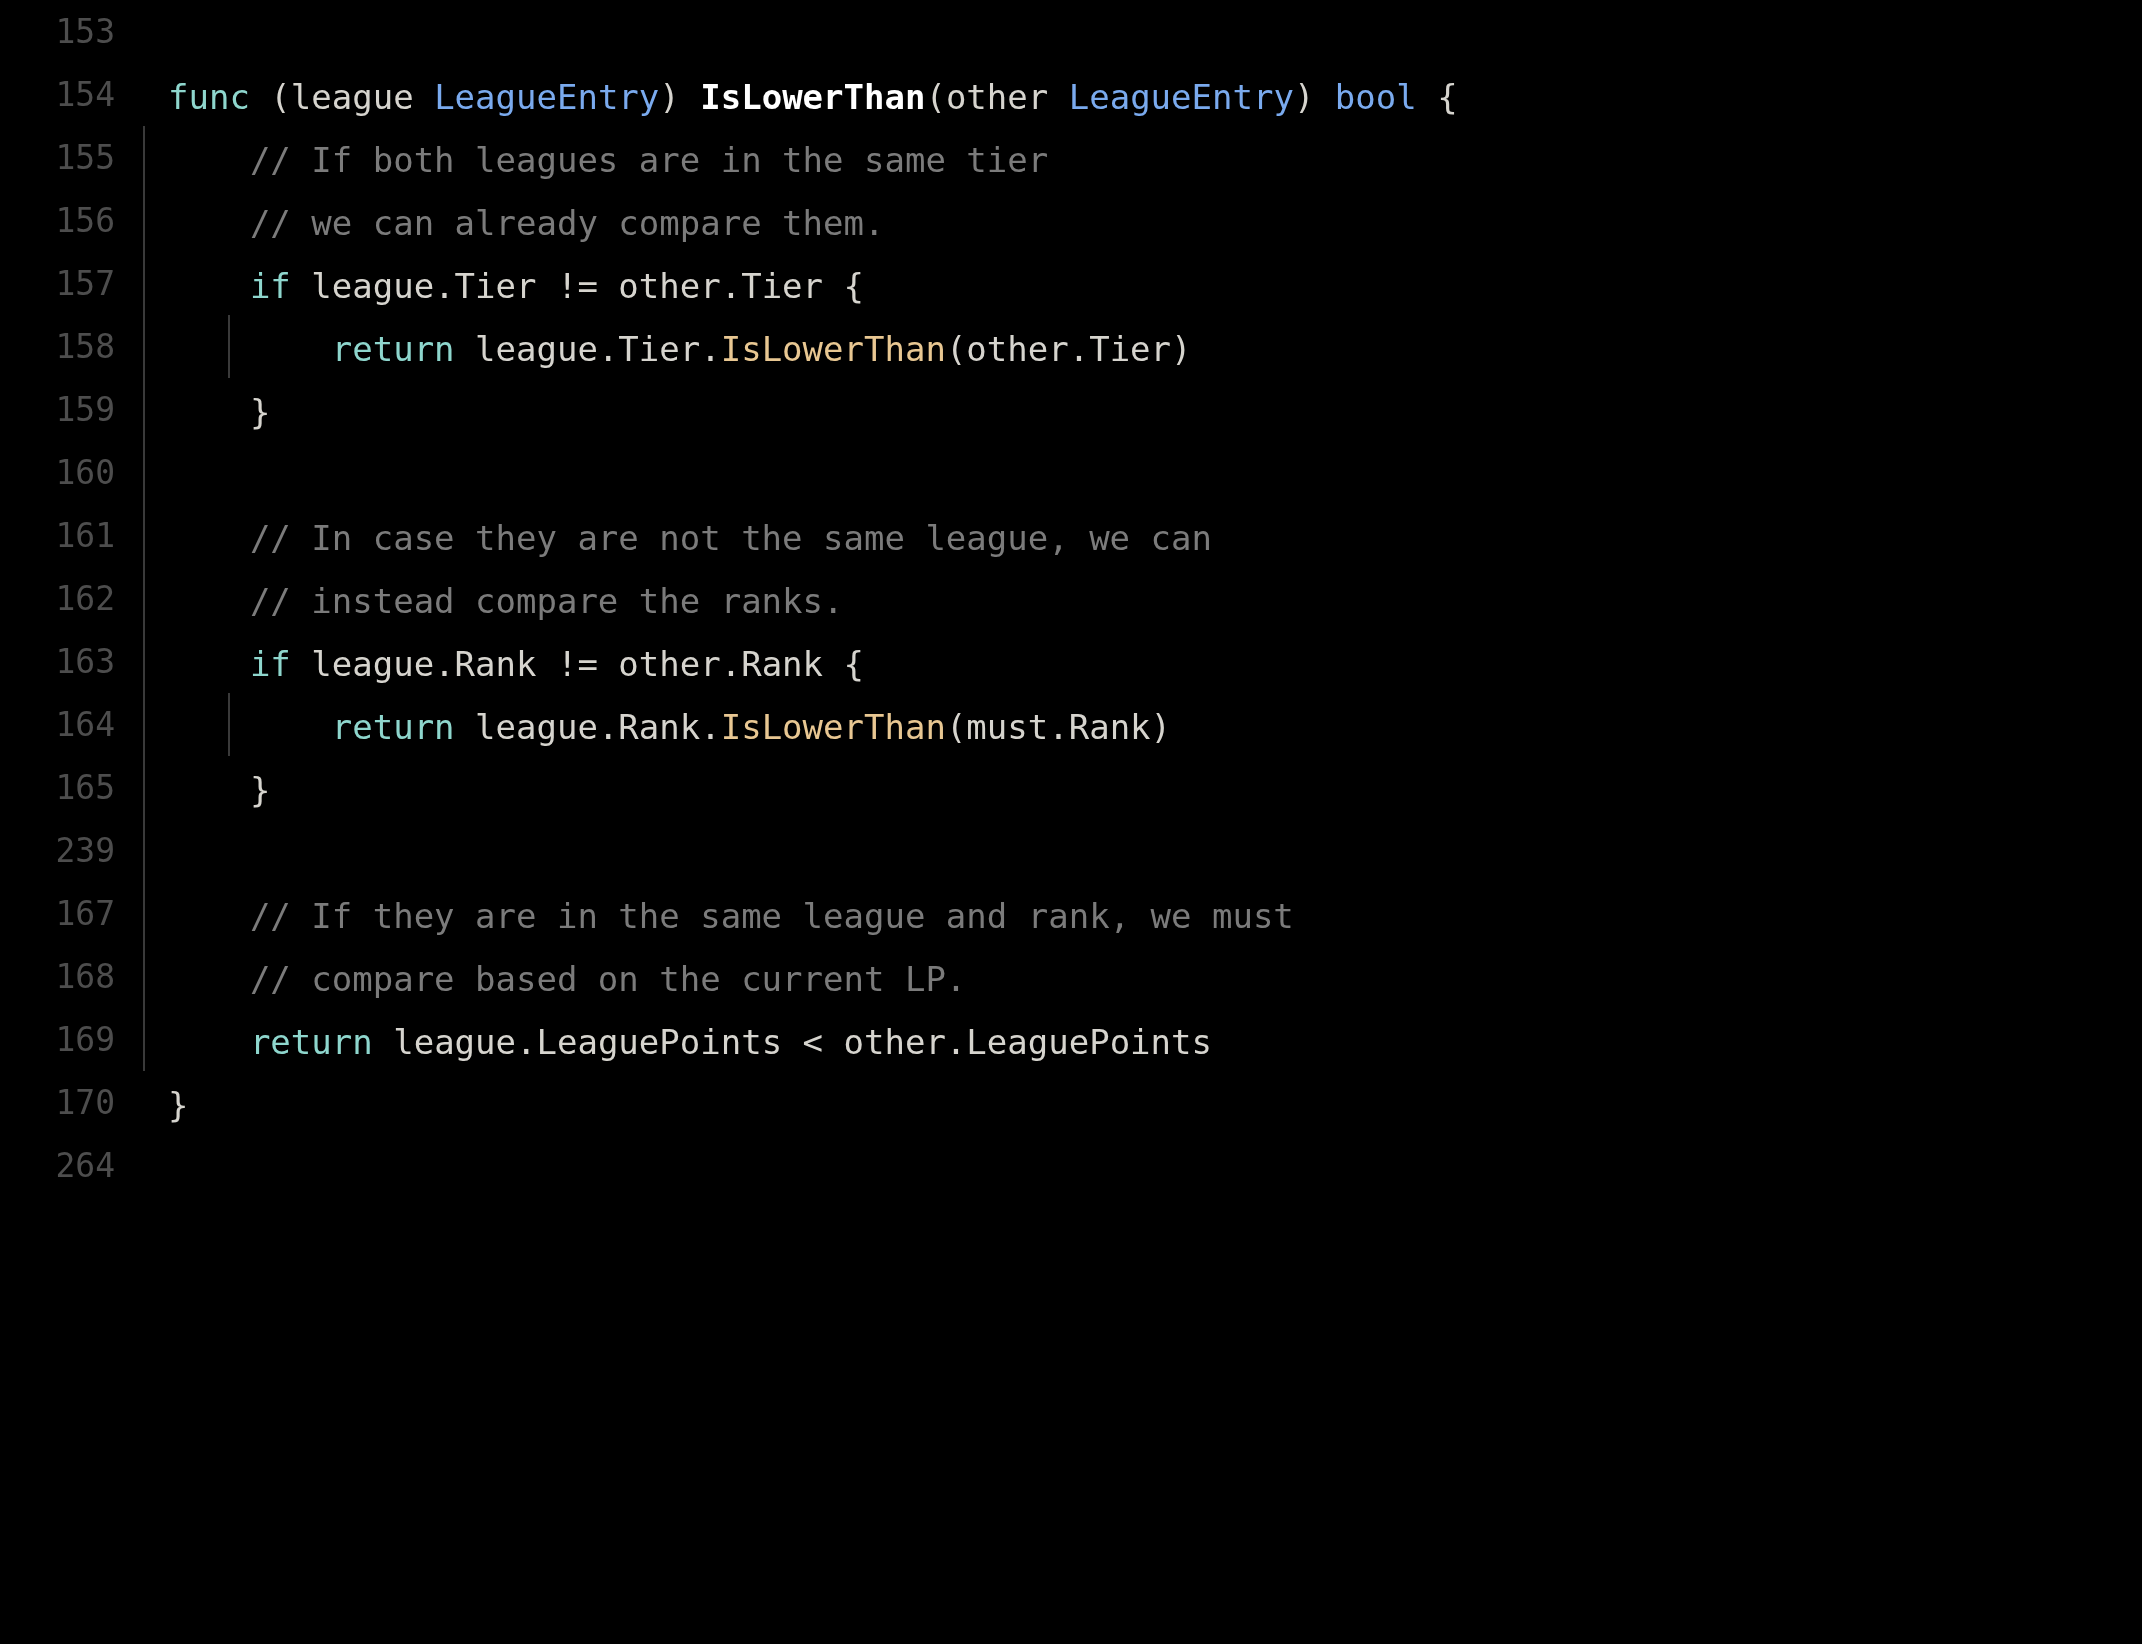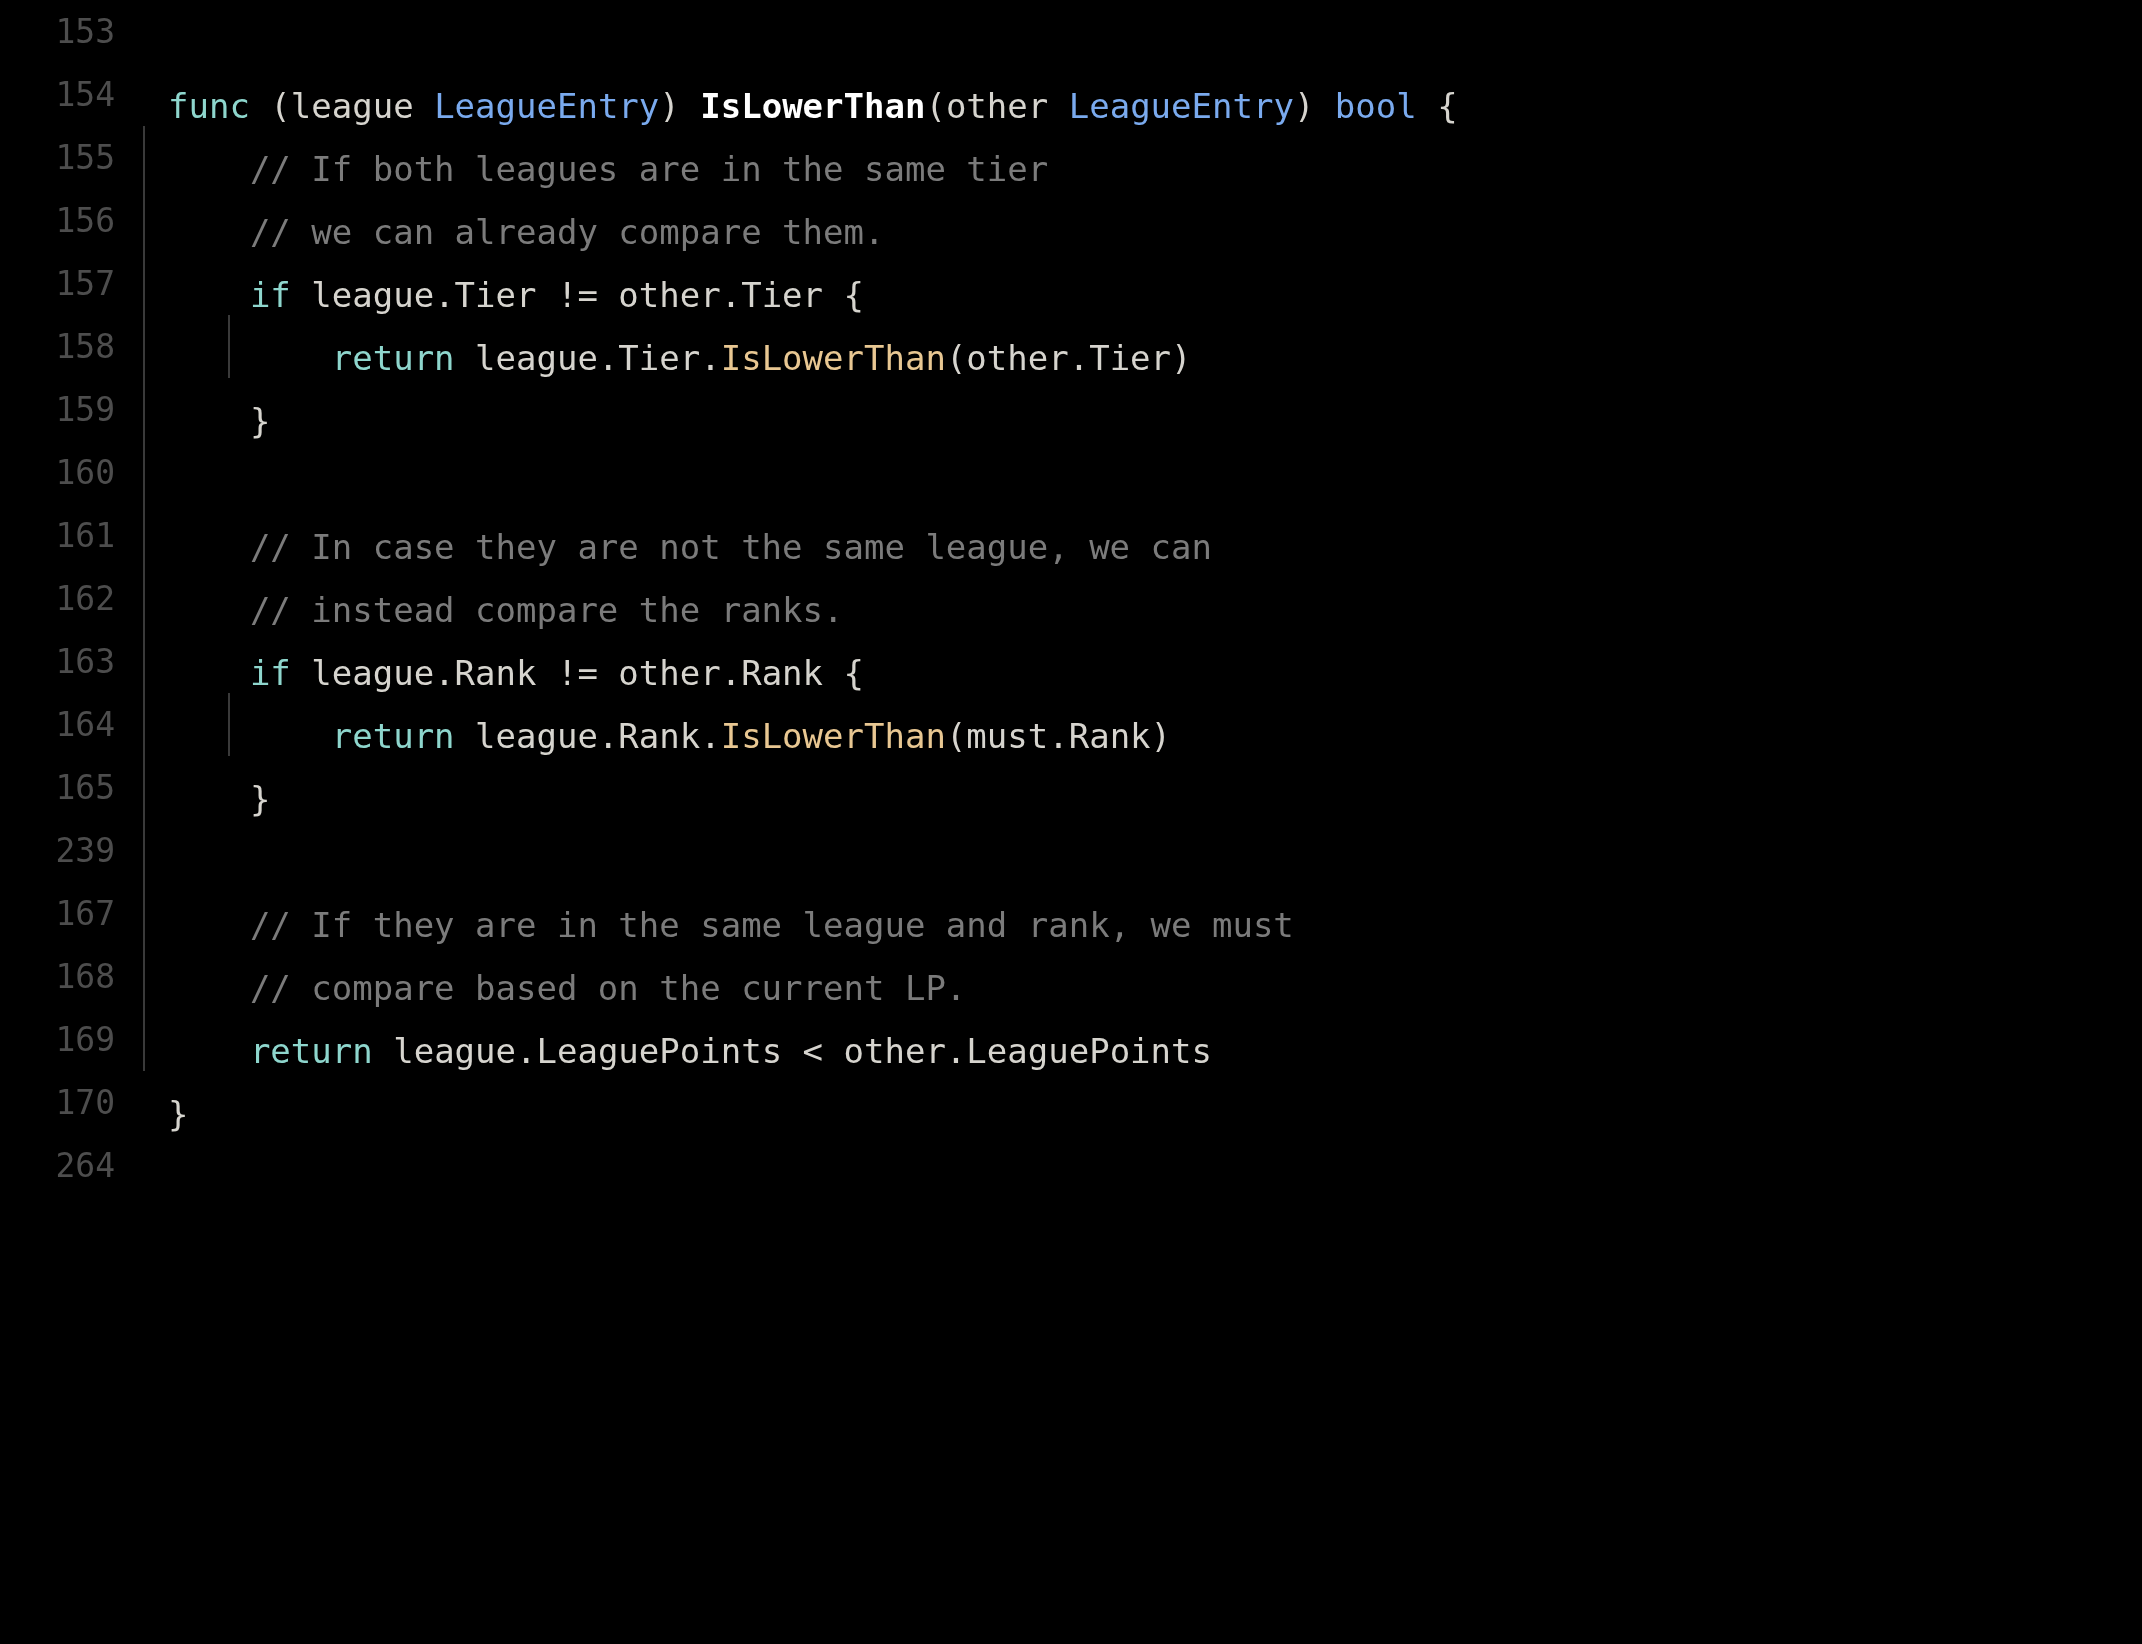--- a/index.html
+++ b/index.html
@@ -40,21 +40,21 @@
     color: #4d4d4d;
     font-size: 33px;
     line-height: 63px;
     font-family: "DejaVu Sans Mono", "Liberation Mono", monospace;
     user-select: none;
   }
 
   .line-content {
     position: absolute;
     left: 143px;
-    top: 12px;
+    top: 3px;
     height: 63px;
     line-height: 63px;
     white-space: pre;
     color: #d6d4ce;
     font-size: 34px;
   }
 
   
   .tok-keyword  { color: #8ed6cd; }
   .tok-type     { color: #7aaaee; }

